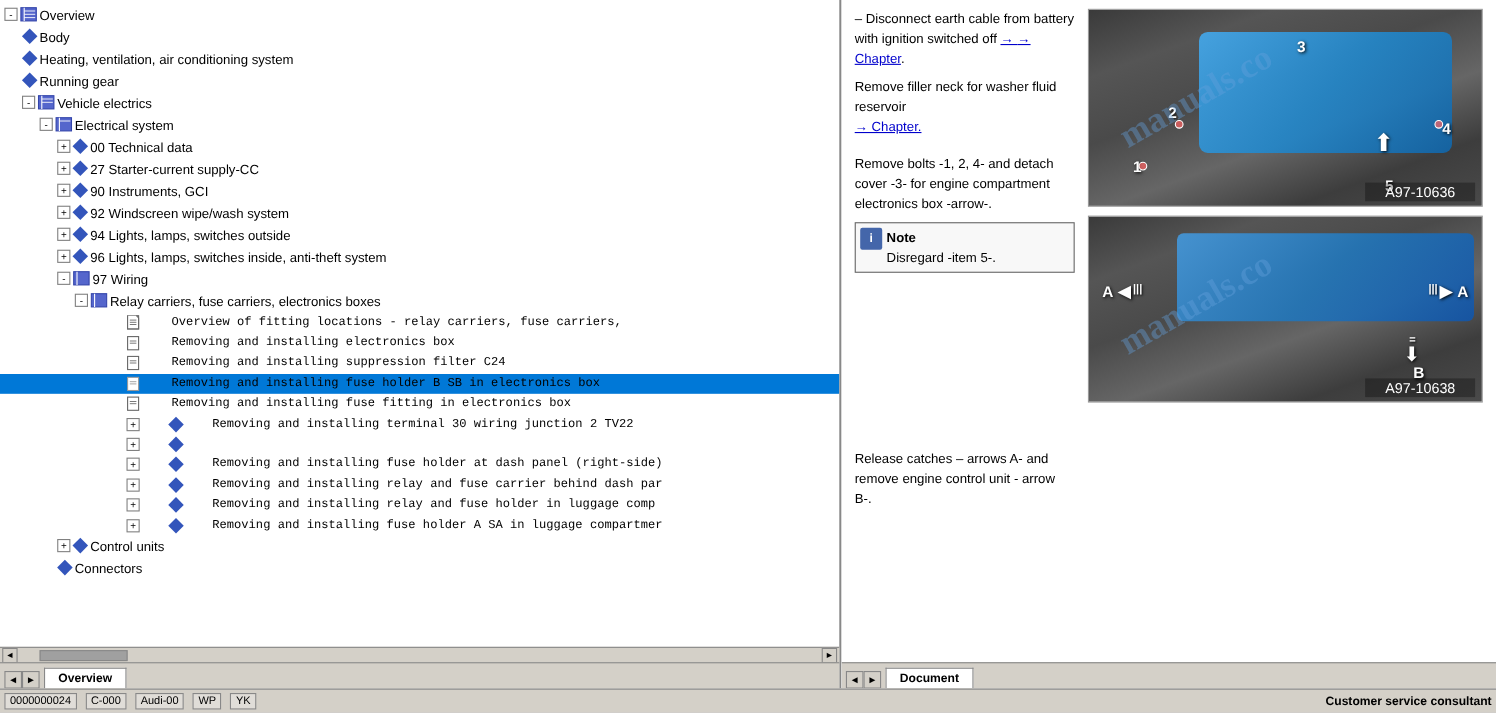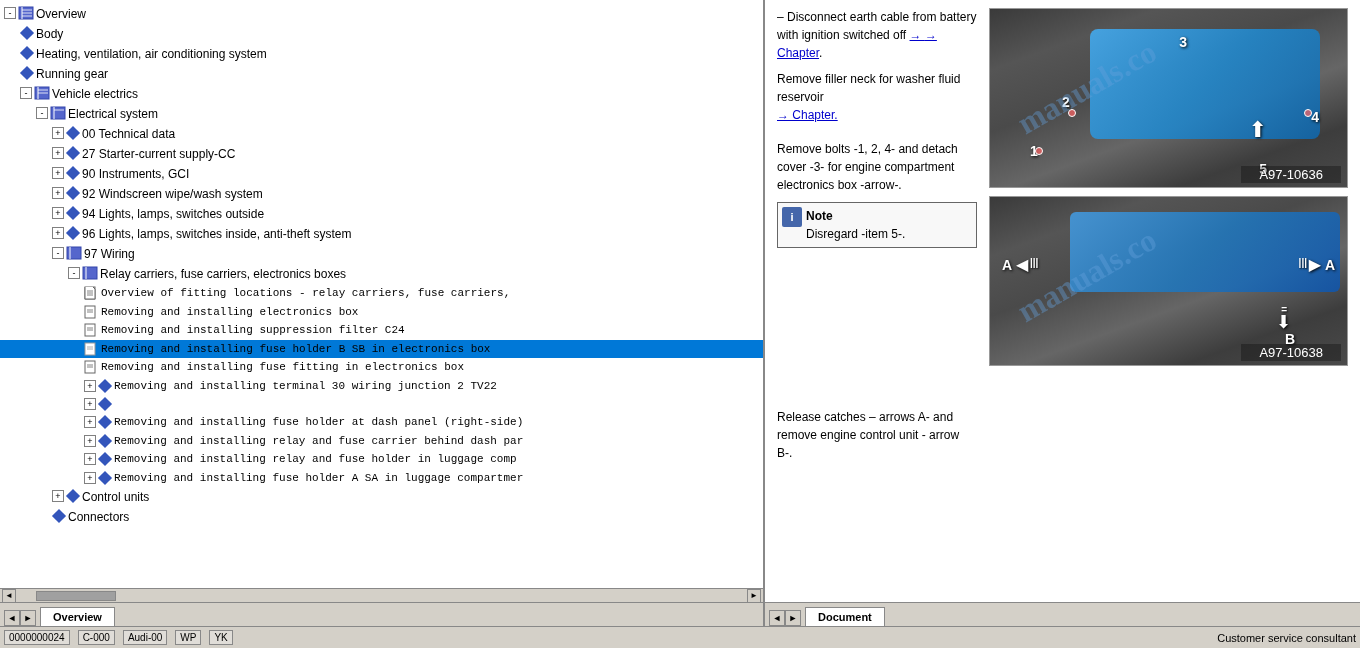--- a/index.html
+++ b/index.html
@@ -10,21 +10,21 @@
     
     .left-panel { width: 765px; background: white; border-right: 2px solid #888; display: flex; flex-direction: column; }
     .tree-area { flex: 1; overflow: hidden; padding: 4px 0; }
     .tree-item { display: flex; align-items: flex-start; padding: 1px 2px; line-height: 1.5; white-space: nowrap; }
     .tree-item.selected { background: #0078d7; color: #000000; }
     .indent-0 { padding-left: 4px; }
     .indent-1 { padding-left: 20px; }
     .indent-2 { padding-left: 36px; }
     .indent-3 { padding-left: 52px; }
     .indent-4 { padding-left: 68px; }
-    .indent-5 { padding-left: 84px; }
+    .indent-5 { padding-left: 115px; gap: 24px; }
 
     .expand-btn { display: inline-block; width: 12px; height: 12px; border: 1px solid #808080; background: white; text-align: center; line-height: 10px; font-size: 9px; cursor: pointer; flex-shrink: 0; margin-right: 2px; margin-top: 2px; }
 
     .tree-label { font-size: 12px; cursor: default; }
     .tree-label.mono { font-family: 'Courier New', monospace; font-size: 11px; }
 
     
     .blue-diamond { display: inline-block; width: 10px; height: 10px; background: #3355bb; transform: rotate(45deg); margin: 3px 4px 3px 2px; flex-shrink: 0; }
 
     
@@ -60,21 +60,21 @@
     .arrow-indicator { position: absolute; color: white; font-size: 18px; text-shadow: 1px 1px 3px black; }
 
     .note-box { display: flex; align-items: flex-start; gap: 4px; margin: 8px 0; border: 1px solid #666; padding: 4px; background: #f8f8f8; }
     .note-icon { width: 20px; height: 20px; background: #4466aa; display: flex; align-items: center; justify-content: center; color: white; font-weight: bold; font-size: 11px; flex-shrink: 0; border-radius: 2px; }
 
     .right-tab-bar { height: 24px; background: #d4d0c8; border-top: 1px solid #888; display: flex; align-items: flex-end; padding-left: 4px; }
 
     
     .status-bar { height: 22px; background: #d4d0c8; border-top: 1px solid #888; display: flex; align-items: center; padding: 0 4px; font-size: 11px; }
     .status-bar-left { display: flex; align-items: center; gap: 8px; }
-    .status-bar-right { margin-left: auto; display: flex; align-items: center; gap: 8px; }
+    .status-bar-right { margin-left: auto; display: flex; align-items: center; gap: 8px; font-weight: bold; }
     .status-item { padding: 1px 4px; border: 1px solid #888; background: #e0ddd8; font-size: 10px; }
     .scroll-bar-h { height: 14px; background: #d4d0c8; border-top: 1px solid #888; display: flex; align-items: center; padding: 0 2px; }
     .scroll-thumb { height: 10px; width: 80px; background: #a0a0a0; border: 1px solid #888; margin-left: 20px; }
     .scroll-btn { width: 14px; height: 14px; background: #d4d0c8; border: 1px solid #888; display: flex; align-items: center; justify-content: center; font-size: 8px; flex-shrink: 0; cursor: pointer; }
   </style>
 </head>
 <body>
 
 <div class="main-container">
 

